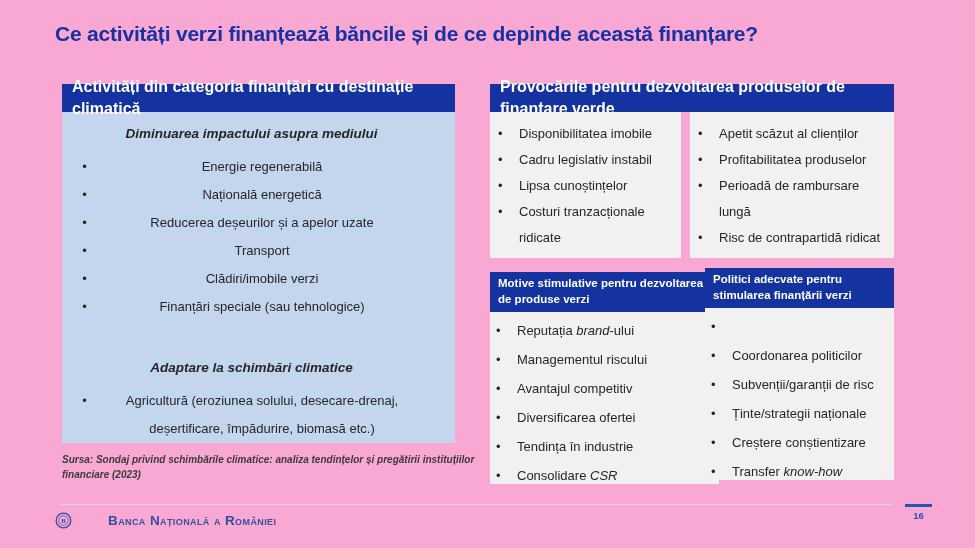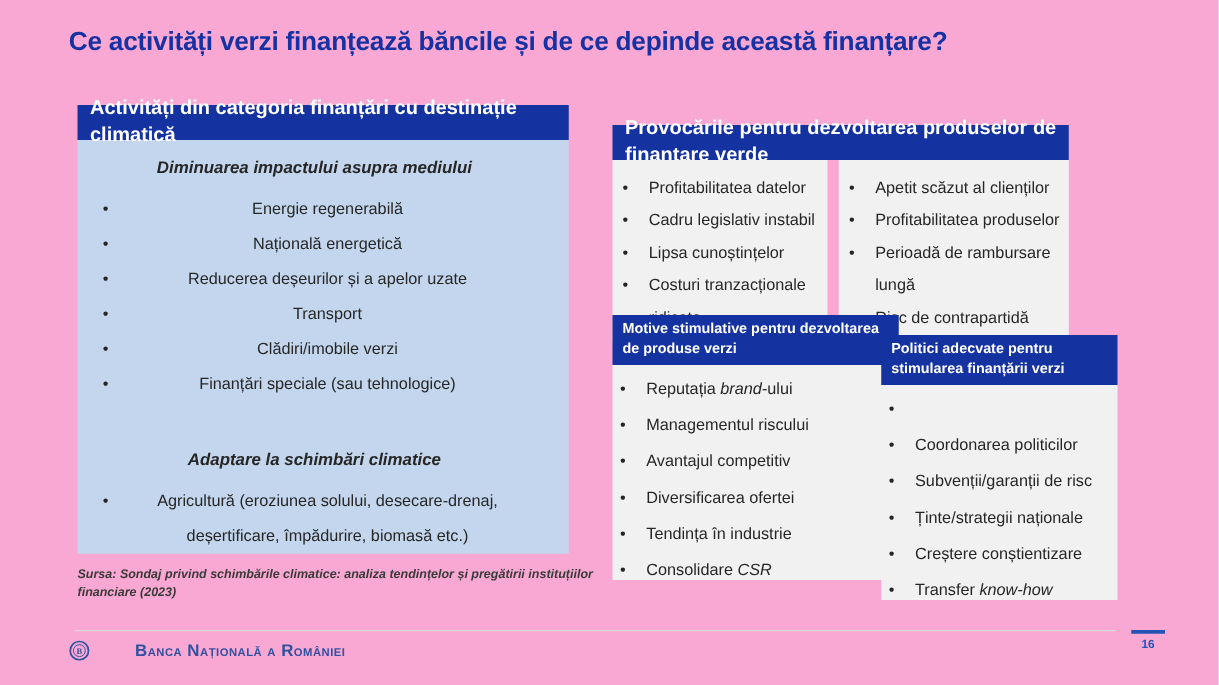--- a/index.html
+++ b/index.html
@@ -28,32 +28,32 @@
   .bullet .dot{flex:0 0 21px;}
   .bullet .btext{flex:1;white-space:pre-line;}
   
   #left-box{position:absolute;left:62px;top:84px;width:393px;}
   #left-box .box-header{height:28px;padding:0 10px;}
   #left-box .body{background:var(--light-blue);height:331px;padding:12px 26px 0 12px;box-sizing:border-box;font-size:13px;text-align:center;}
   .section-heading{font-weight:bold;font-style:italic;font-size:13.5px;line-height:20px;margin:0 0 9px 0;}
   #left-box .bullet{line-height:28px;}
   .section-2{margin-top:37px;}
   
-  #challenges{position:absolute;left:490px;top:100px;width:365px;}
+  #challenges{position:absolute;left:490px;top:84px;width:404px;}
   #challenges .box-header{height:28px;padding:0 10px;}
   #challenges .cols{display:flex;gap:9px;}
   #challenges .col{background:var(--light-gray);box-sizing:border-box;height:146px;padding:9px 2px 0 8px;font-size:13px;}
   #challenges .col-1{width:191px;}
   #challenges .col-2{width:204px;}
   #challenges .bullet{line-height:26px;}
   
   .small-box .box-header{min-height:40px;padding:4px 8px;font-size:11.5px;}
   .small-box .small-body{background:var(--light-gray);height:172px;box-sizing:border-box;padding:4px 2px 0 6px;font-size:13px;}
   .small-box .bullet{line-height:29px;}
-  #motives{position:absolute;left:490px;top:252px;width:229px;}
+  #motives{position:absolute;left:490px;top:272px;width:229px;}
   #policies{position:absolute;left:705px;top:268px;width:189px;}
   
   .source{
     position:absolute;left:62px;top:452px;width:470px;
     font-size:10px;font-weight:bold;font-style:italic;color:#3a3a3a;
     line-height:1.5;white-space:pre-line;
   }
   
   .footer-line{position:absolute;left:60px;top:504px;width:833px;height:1px;background:#D8D8D8;}
   .page-line{position:absolute;left:905px;top:504px;width:27px;height:3px;background:var(--page-blue);}
@@ -120,21 +120,21 @@
     </div>
   </div>
 
   <div id="challenges">
     <div class="box-header">Provocările pentru dezvoltarea produselor de finanțare verde</div>
     <div class="cols">
       <div class="col col-1">
 
           <div class="bullet">
             <span class="dot">•</span>
-            <span class="btext">Profitabilitatea datelor</span>
+            <span class="btext">Disponibilitatea imobile</span>
           </div>
 
           <div class="bullet">
             <span class="dot">•</span>
             <span class="btext">Cadru legislativ instabil</span>
           </div>
 
           <div class="bullet">
             <span class="dot">•</span>
             <span class="btext">Lipsa cunoștințelor</span>

